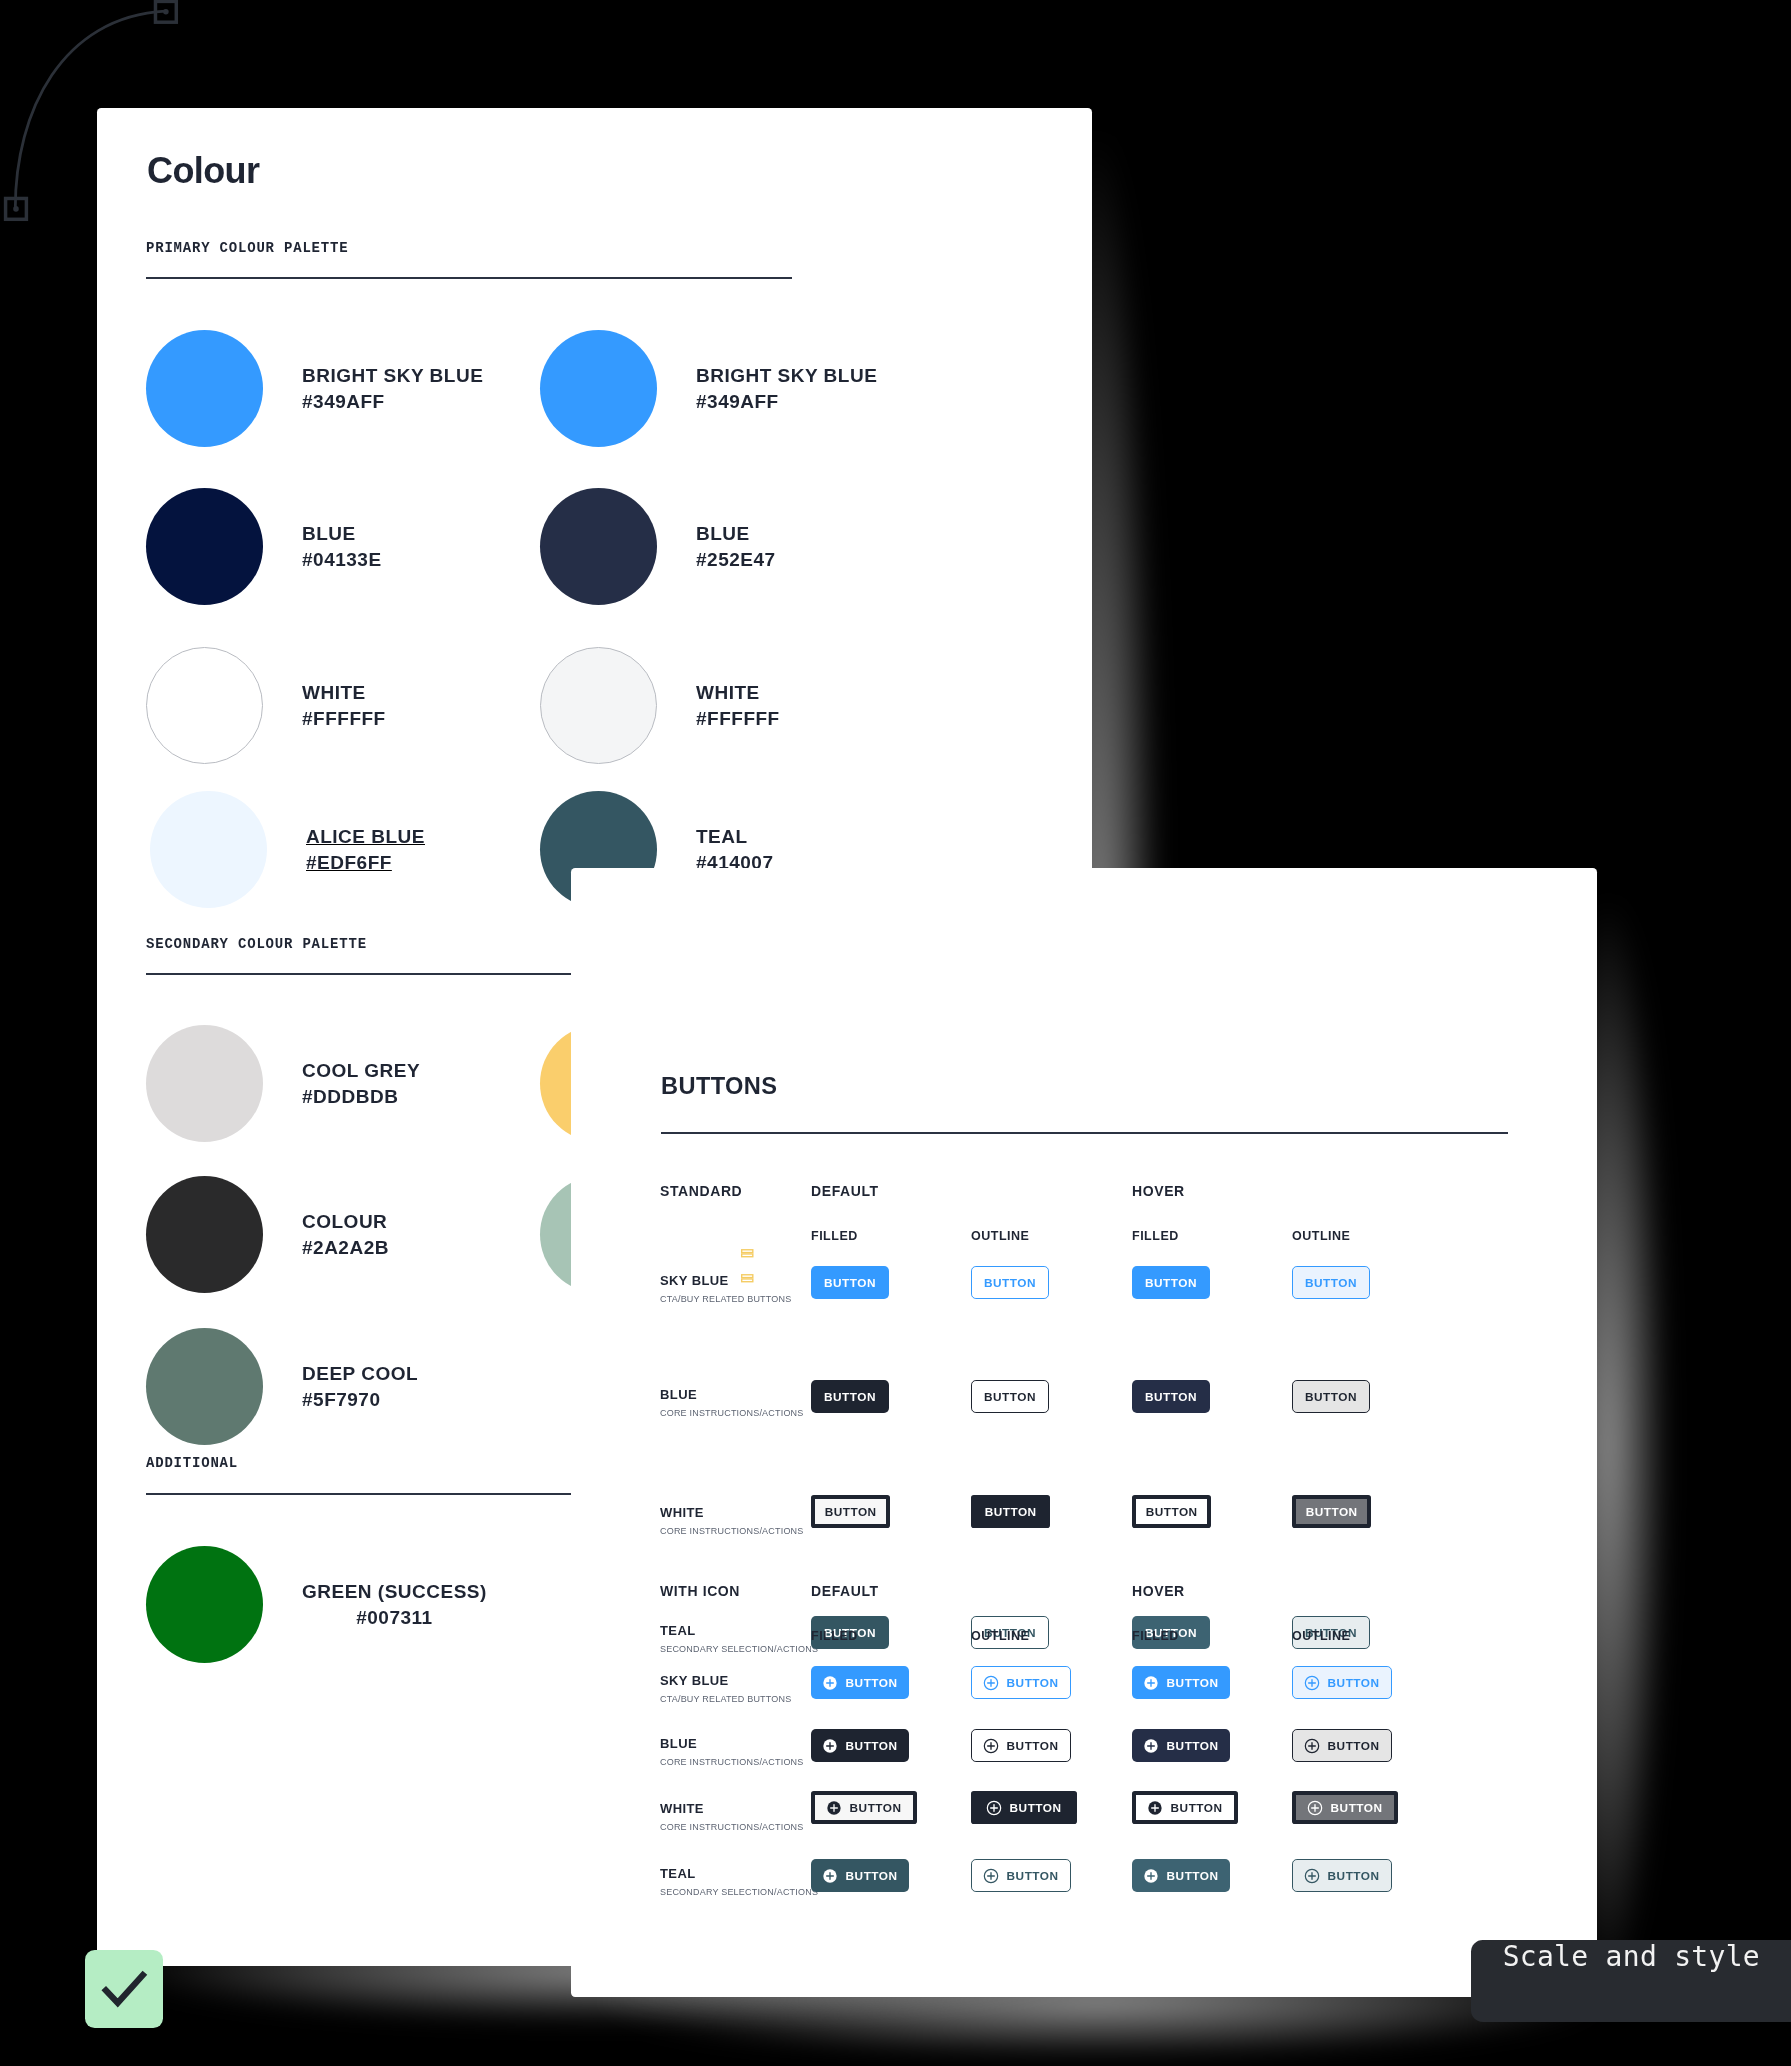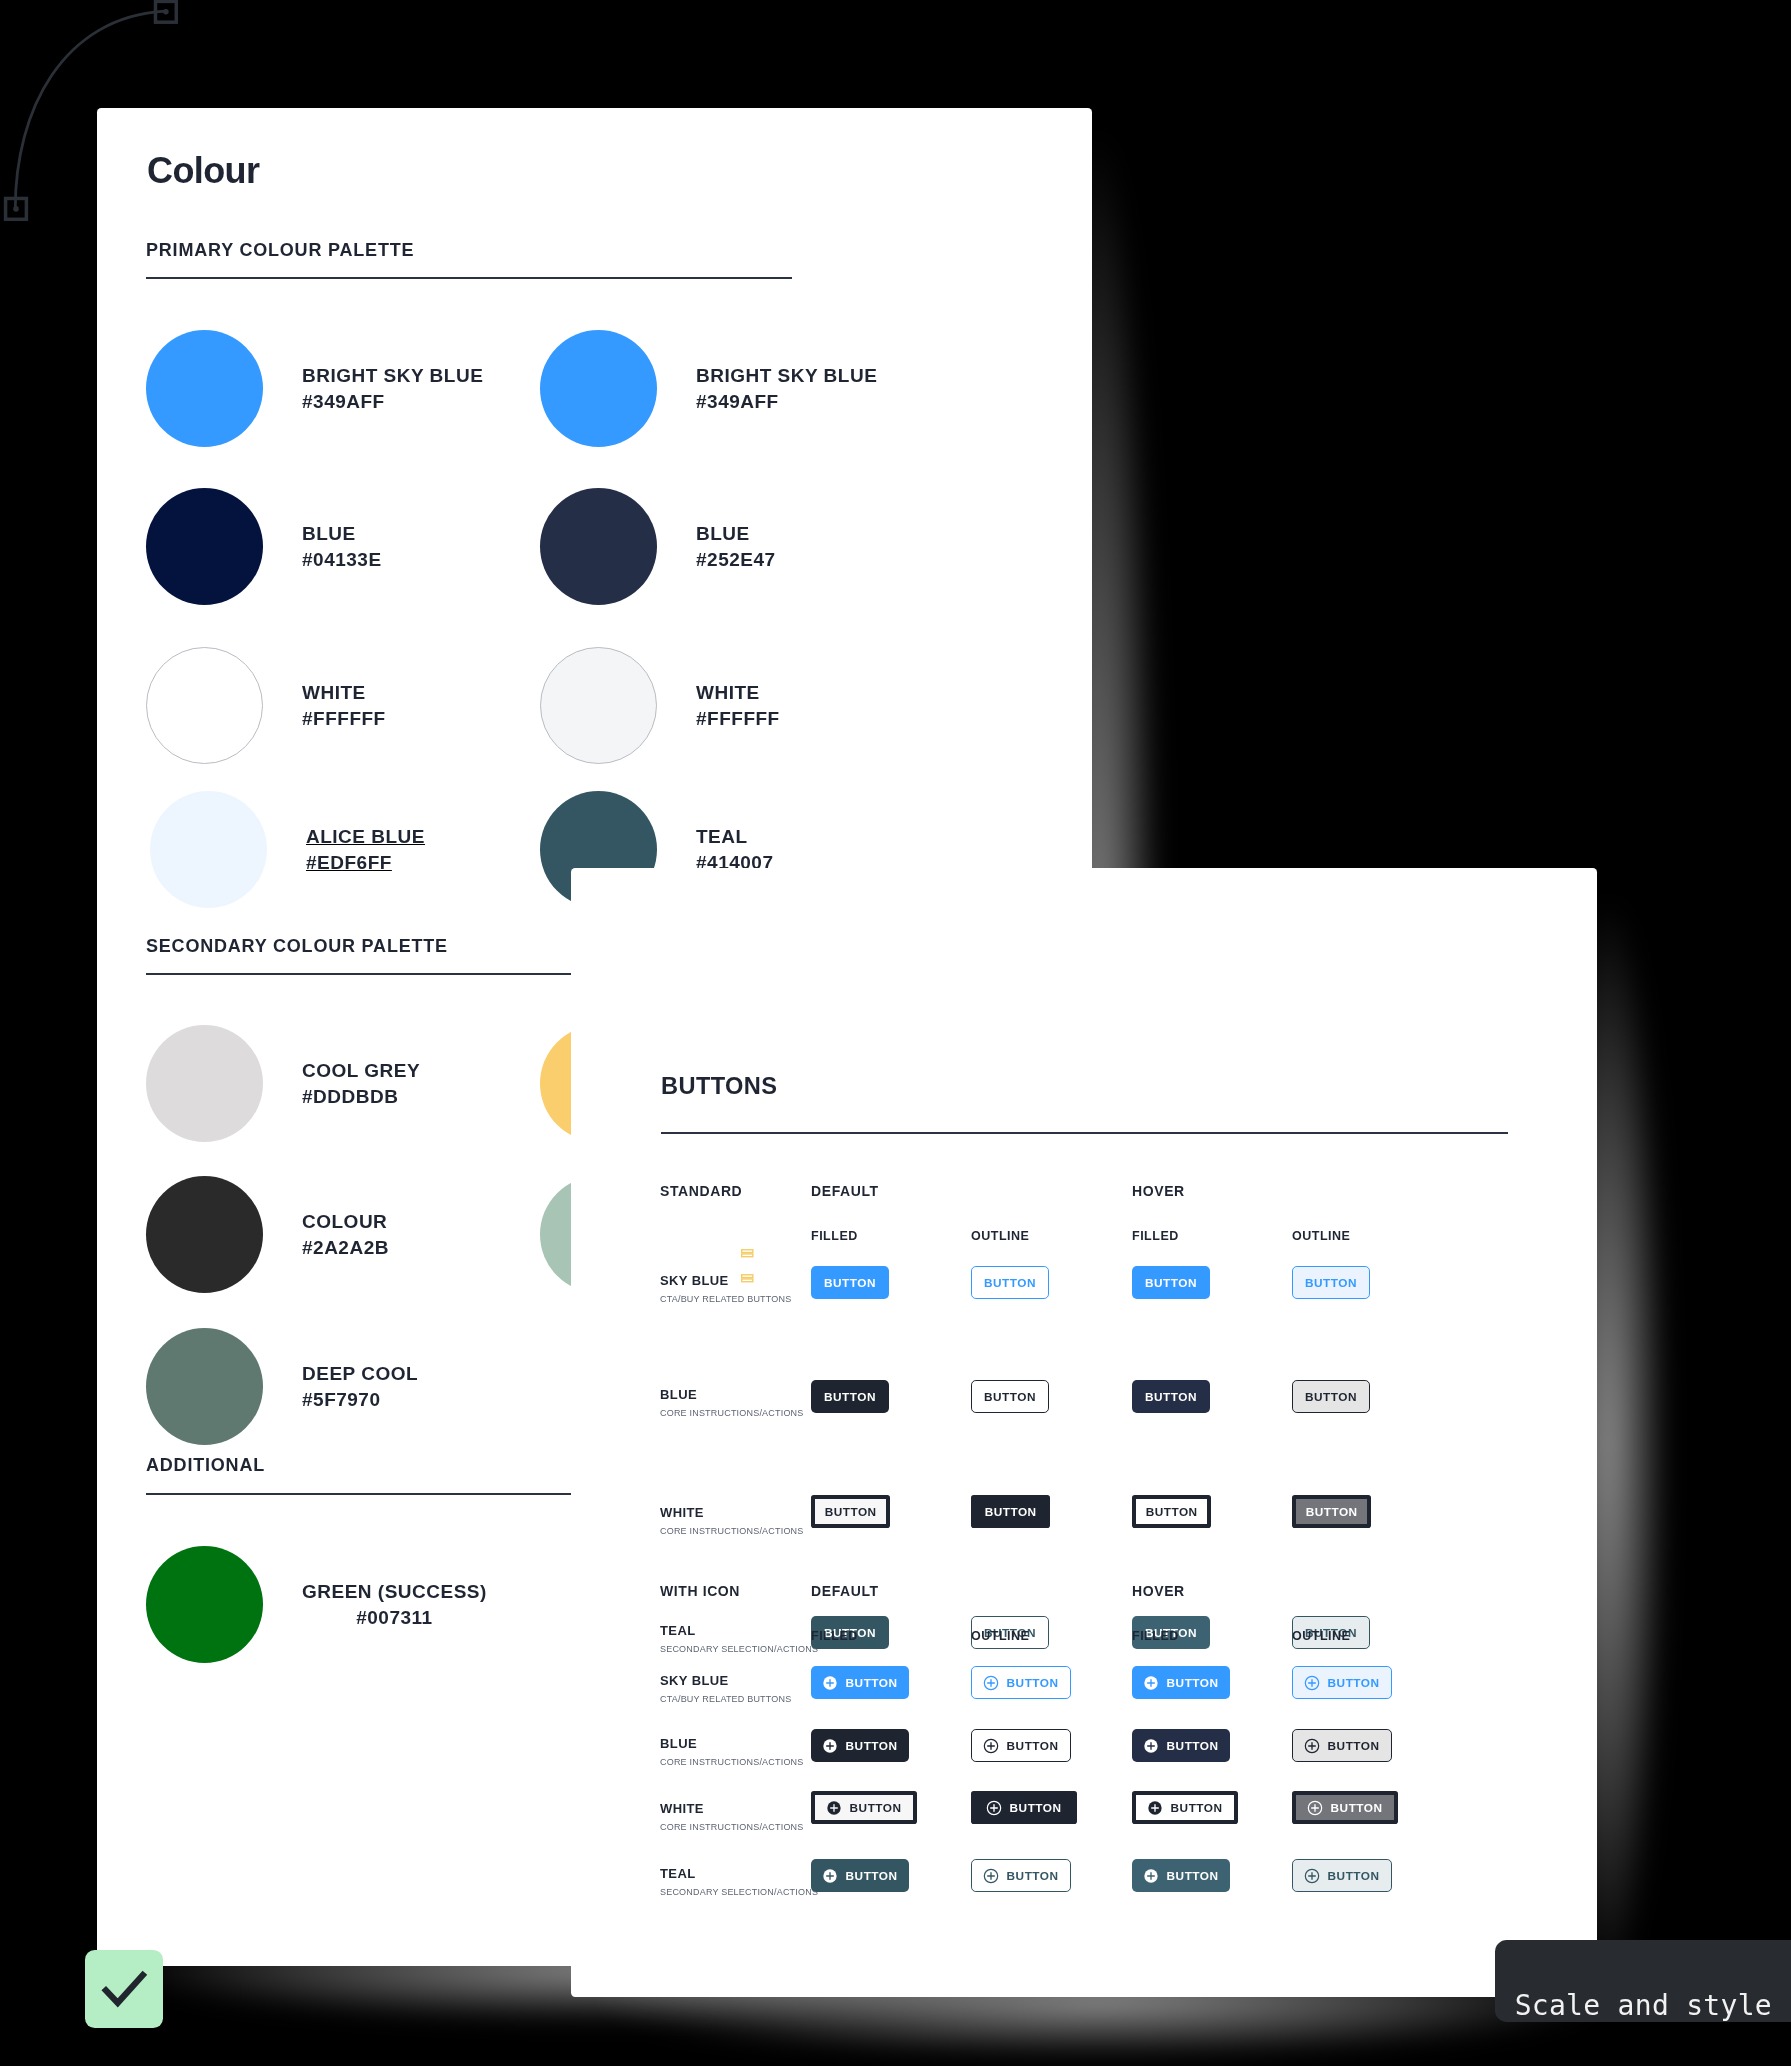--- a/index.html
+++ b/index.html
@@ -32,21 +32,21 @@
   #global-card { left:571px; top:868px; width:1026px; height:1129px; }
 
   
   .h1 {
     font-size: 36px; font-weight: 700; color:#1f2533; letter-spacing:-0.6px;
   }
   .h1-big {
     font-size: 44px; font-weight: 700; color:#1f2533; letter-spacing:-0.7px;
   }
   .eyebrow {
-    font-size: 18px; font-weight: 700; color:#1f2533; letter-spacing:0.8px;
+    font-size: 14px; font-weight: 700; color:#1f2533; letter-spacing:0.8px;font-family:Liberation Mono, monospace;
   }
   .eyebrow-lg {
     font-size: 23.6px; font-weight: 700; color:#1f2533; letter-spacing:0.4px;
   }
   .rule { height:2.1px; background:#2b3242; width:100%; }
 
   
   .sw-row { display:flex; align-items:center; }
   .sw-dot {
     width:117px; height:117px; border-radius:50%; flex:0 0 auto;
@@ -87,21 +87,21 @@
 
   
   #check-chip {
     position:absolute; left:85px; top:1950px; width:78px; height:78px;
     background:#b5edc4; border-radius:9.7px;
   }
   
   #tooltip {
     position:absolute; right:0px; top:1940px; height:82px;
     background:#282b30; border-radius:11.8px 0 0 11.8px;
-    display:flex; align-items:flex-end; padding:0 20px;
+    display:flex; align-items:flex-start; padding:0 32px;
   }
   #tooltip .lbl {
     font-family:"DejaVu Sans Mono","Liberation Mono",monospace;
     font-size:28px; color:#f2f2f2; letter-spacing:0.3px; white-space:nowrap;
   }
 
   
   .half-dot { position:absolute; width:117px; height:117px; border-radius:50%; }
 
   .cmp-ico { width:12.5px; height:12.5px; display:block; }

